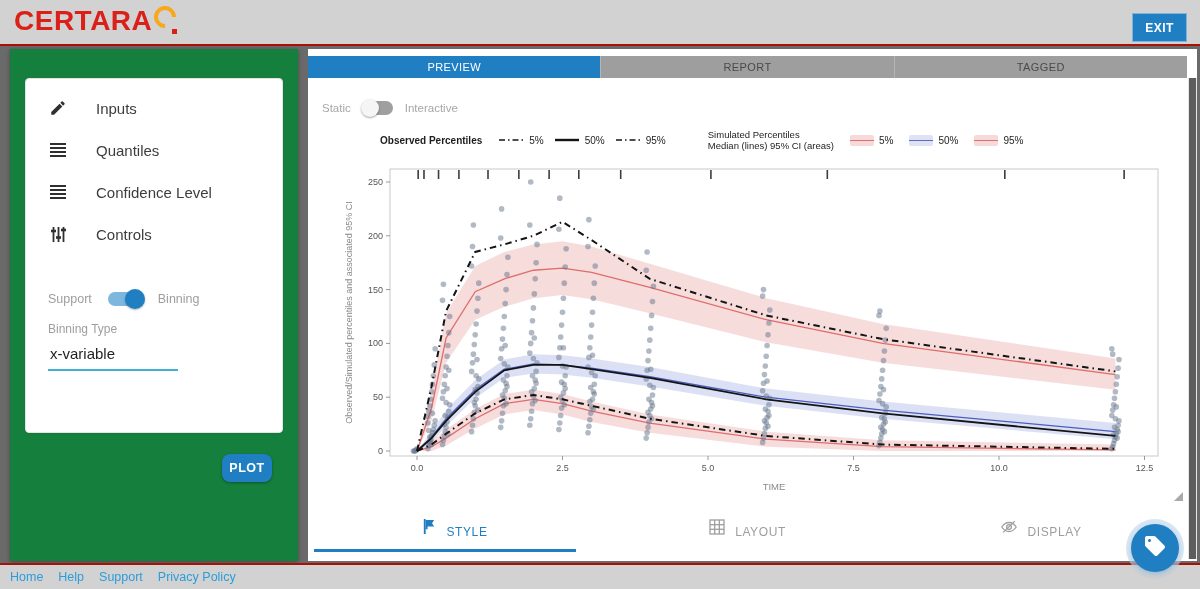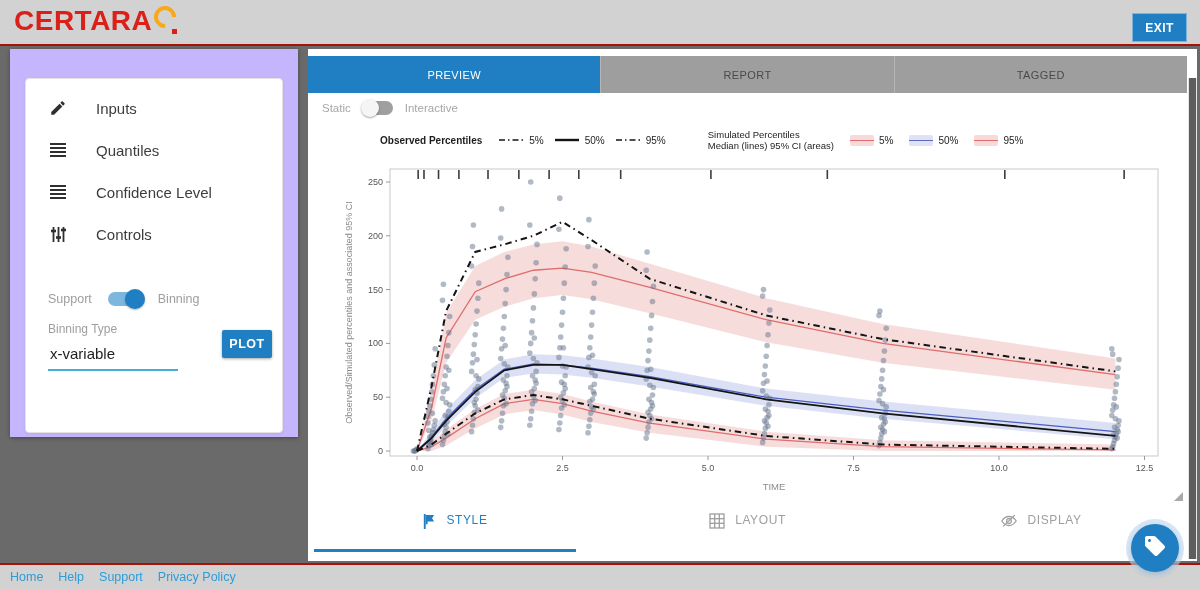--- a/index.html
+++ b/index.html
@@ -11,44 +11,44 @@
           border-bottom:2px solid #a81105;z-index:3;}
   .logo{position:absolute;left:14px;top:5px;display:flex;align-items:flex-start;}
   .logo-text{color:#da2018;font-size:28px;font-weight:800;letter-spacing:.5px;line-height:32px;}
   .logo-ring{width:14px;height:14px;border:4px solid #f7a81b;border-bottom-color:transparent;
              border-radius:50%;transform:rotate(-45deg);margin:1px 0 0 2px;display:inline-block;}
   .logo-dot{width:5px;height:5px;background:#da2018;margin:24px 0 0 -4px;display:inline-block;}
   .exit-btn{position:absolute;right:13px;top:13px;width:53px;height:27px;background:#1f7fc2;
             border:1px solid #7fb3d9;color:#fff;font-size:12px;font-weight:700;
             display:flex;align-items:center;justify-content:center;cursor:pointer;letter-spacing:.5px;}
   
-  .left-panel{position:absolute;left:10px;top:49px;width:288px;height:388px;background:#c4b5fd;
+  .left-panel{position:absolute;left:10px;top:49px;width:288px;height:512px;background:#15803d;
               box-shadow:0 1px 4px rgba(0,0,0,.35);z-index:2;}
   .menu-card{position:absolute;left:15px;top:29px;width:256px;height:353px;background:#fff;
              border:1px solid #e3e3e3;border-radius:4px;box-shadow:0 1px 3px rgba(0,0,0,.07);}
   .menu-list{padding-top:8px;}
   .menu-item{display:flex;align-items:center;height:42px;padding-left:22px;cursor:pointer;}
   .menu-item .mi-icon{width:20px;display:flex;justify-content:center;}
   .menu-item .mi-label{margin-left:28px;font-size:15px;color:#3d3d3d;}
   .bin-toggle-row{position:absolute;left:22px;top:213px;display:flex;align-items:center;}
   .toggle-label{font-size:12.5px;color:#9e9e9e;}
   .toggle-blue{position:relative;width:34px;height:14px;background:#7db7de;border-radius:7px;
                margin:0 16px;cursor:pointer;}
   .toggle-blue .knob{position:absolute;right:-3px;top:-3px;width:20px;height:20px;border-radius:50%;
                background:#1f7fc2;box-shadow:0 1px 2px rgba(0,0,0,.3);}
   .binning-type-label{position:absolute;left:22px;top:243px;font-size:12px;color:#9e9e9e;}
   .binning-select{position:absolute;left:22px;top:262px;width:128px;padding:4px 0 7px 2px;
                   font-size:15px;color:#1f1f1f;border-bottom:2px solid #41afd7;cursor:pointer;}
   .plot-btn{position:absolute;right:26px;bottom:79px;width:50px;height:28px;background:#1f7fc2;
-            color:#fff;font-size:12.5px;font-weight:700;border:none;border-radius:2px;
+            color:#fff;font-size:12.5px;font-weight:700;border:none;border-radius:8px;
             display:flex;align-items:center;justify-content:center;cursor:pointer;
             box-shadow:0 1px 3px rgba(0,0,0,.35);letter-spacing:.5px;}
   
   .main-panel{position:absolute;left:308px;top:49px;right:3px;height:512px;background:#fff;z-index:2;}
-  .tab-bar{position:absolute;top:7px;left:0;right:10px;height:37px;display:flex;}
+  .tab-bar{position:absolute;top:7px;left:0;right:10px;height:22px;display:flex;}
   .tab{flex:1;display:flex;align-items:center;justify-content:center;font-size:11px;
        color:#4a4a4a;background:#9e9e9e;cursor:pointer;letter-spacing:.4px;border-left:1px solid #b5b5b5;}
   .tab:first-child{border-left:none;}
   .tab.active{background:#1f7fc2;color:#fff;}
   .scrollbar{position:absolute;right:0;top:29px;bottom:2px;width:9px;background:#e6e6e6;}
   .scroll-thumb{position:absolute;left:1px;top:0;width:7px;height:100%;background:#5d5d5d;}
   .view-toggle-row{position:absolute;left:14px;top:52px;display:flex;align-items:center;}
   .vt-label{font-size:11.5px;color:#a7a7a7;}
   .toggle-gray{position:relative;width:30px;height:14px;background:#9f9f9f;border-radius:7px;
                margin:0 12px;cursor:pointer;}
@@ -60,21 +60,21 @@
   .leg-item{display:flex;align-items:center;margin-left:10px;}
   .leg-item .lab{font-size:10px;color:#1d1d1d;margin-left:5px;}
   .legend-sim-title{font-size:9.5px;color:#1d1d1d;line-height:1.2;margin-left:42px;}
   .swatch{position:relative;width:24px;height:11px;border-radius:2px;}
   .swatch .swline{position:absolute;left:0;right:0;top:5px;height:1.5px;}
   #chart{position:absolute;left:30px;top:108px;width:845px;height:345px;}
   .resize-grip{position:absolute;right:14px;top:443px;width:0;height:0;
                border-left:9px solid transparent;border-bottom:9px solid #a9a9a9;cursor:nwse-resize;}
   
   .bottom-tabs{position:absolute;left:0;right:10px;bottom:22px;height:26px;display:flex;}
-  .btab{flex:1;display:flex;align-items:flex-start;justify-content:center;cursor:pointer;}
+  .btab{flex:1;display:flex;align-items:flex-end;justify-content:center;cursor:pointer;}
   .btab .bt-label{font-size:12px;letter-spacing:.6px;color:#9e9e9e;margin-left:10px;}
   .btab.active .bt-label{color:#1f7fc2;}
   .tab-underline{position:absolute;left:6px;bottom:9px;width:262px;height:3px;background:#1f7fc2;}
   
   .fab{position:absolute;left:1131px;top:524px;width:48px;height:48px;border-radius:50%;
        background:#1f7fc2;z-index:6;display:flex;align-items:center;justify-content:center;
        box-shadow:0 0 0 5px rgba(186,214,236,.6),0 2px 5px rgba(0,0,0,.35);cursor:pointer;}
   
   .footer{position:absolute;left:0;right:0;bottom:0;height:24px;background:#d2d2d2;
           border-top:2px solid #a81105;z-index:4;}

